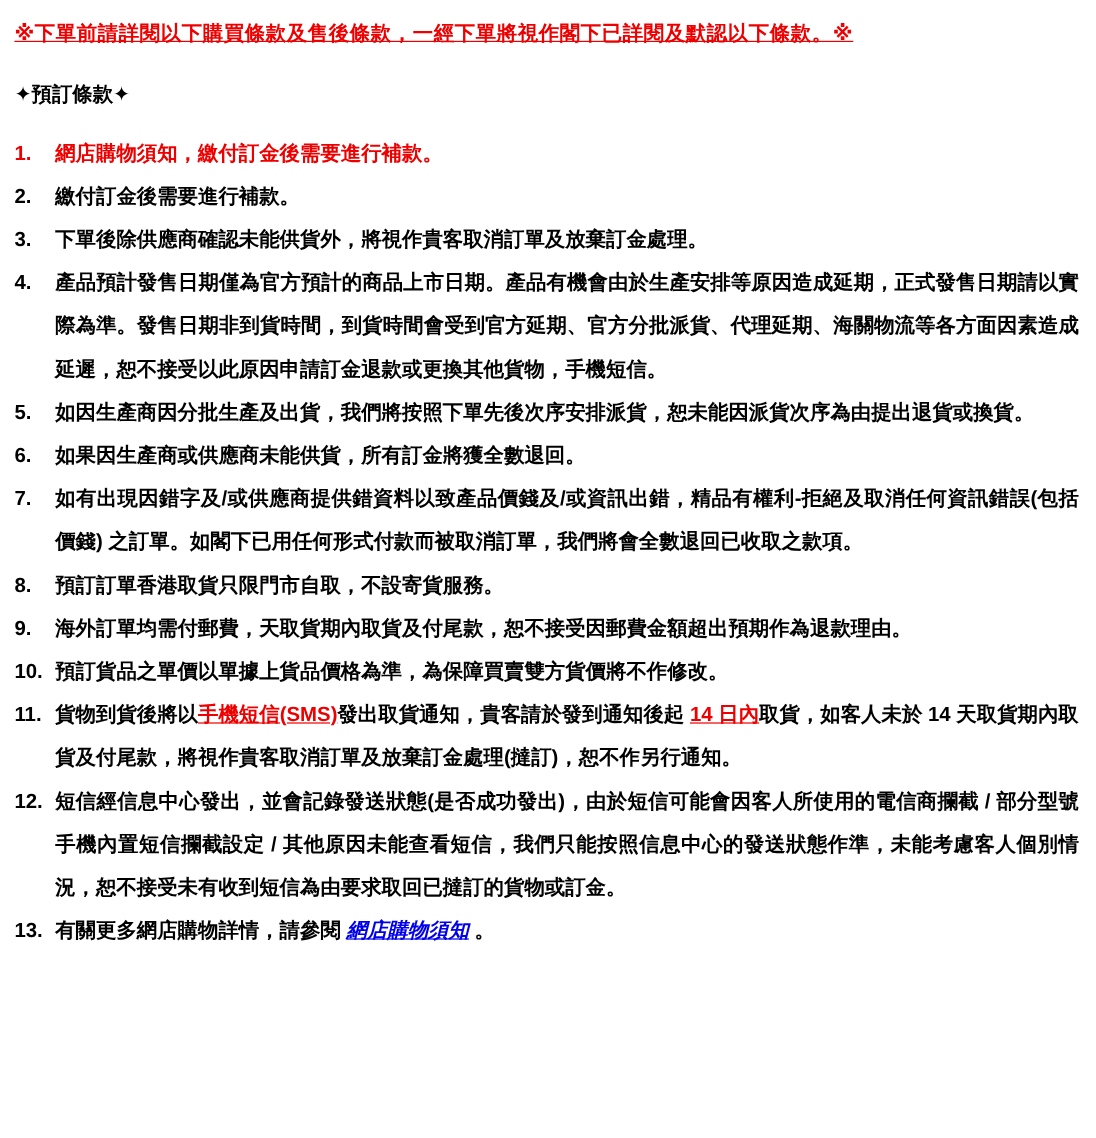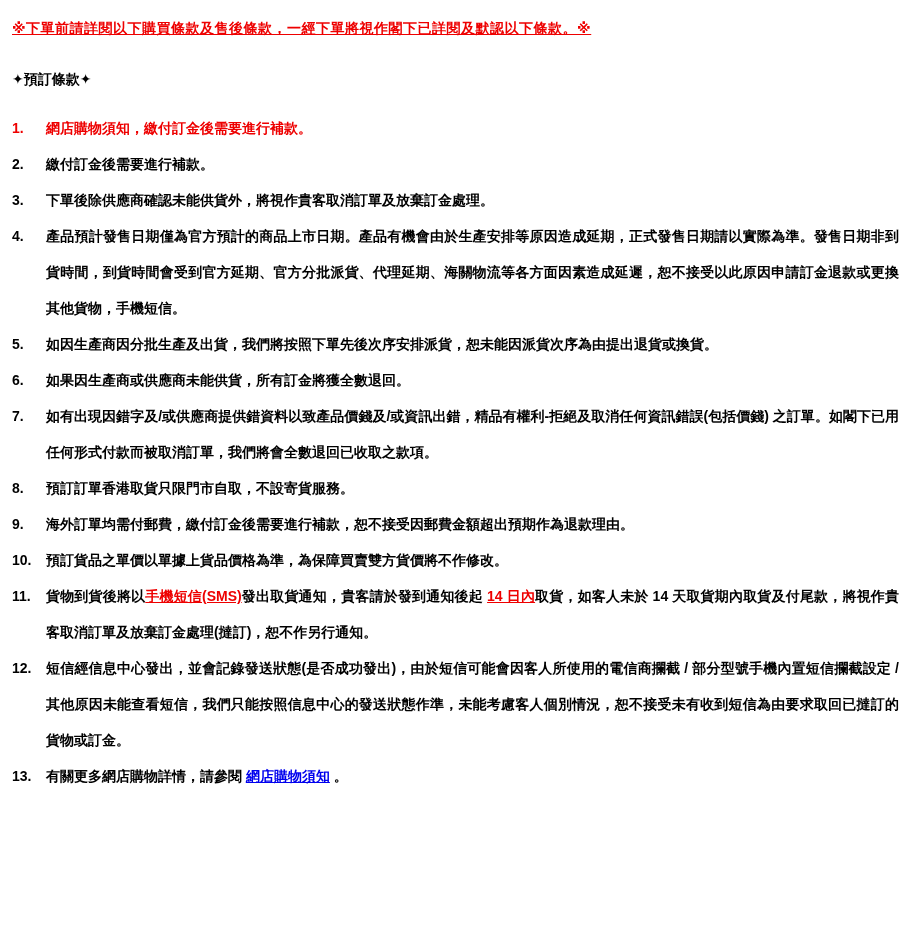--- a/index.html
+++ b/index.html
@@ -4,21 +4,21 @@
 <style>
   * { margin: 0; padding: 0; box-sizing: border-box; }
   html, body { background: #ffffff; }
   body {
     width: 913px;
     font-family: "Liberation Sans", "DejaVu Sans", sans-serif;
     color: var(--text, #000000);
   }
   .doc {
     padding: 10px 14px 14px 12px;
-    font-size: 14px;
+    font-size: 17px;
     font-weight: bold;
     line-height: 36px;
   }
   .notice {
     color: var(--red, #ee0000);
     text-decoration: underline;
     margin-bottom: 15px;
     letter-spacing: 0.5px;
   }
   .section-title {
@@ -39,20 +39,21 @@
   .term .txt { flex: 1; }
   .term.red { color: var(--red, #ee0000); }
   .hl-red {
     color: var(--red, #ee0000);
     text-decoration: underline;
   }
   .link {
     color: var(--link, #0000ee);
     text-decoration: underline;
     cursor: pointer;
+    font-style: italic;
   }
 </style>
 </head>
 <body>
 
 <div class="doc">
 
   <div class="notice">※下單前請詳閱以下購買條款及售後條款，一經下單將視作閣下已詳閱及默認以下條款。※</div>
 
   <div>
@@ -96,21 +97,21 @@
       <span class="txt">如有出現因錯字及/或供應商提供錯資料以致產品價錢及/或資訊出錯，精品有權利-拒絕及取消任何資訊錯誤(包括價錢) 之訂單。如閣下已用任何形式付款而被取消訂單，我們將會全數退回已收取之款項。</span>
     </div>
 
     <div class="term">
       <span class="num">8.</span>
       <span class="txt">預訂訂單香港取貨只限門市自取，不設寄貨服務。</span>
     </div>
 
     <div class="term">
       <span class="num">9.</span>
-      <span class="txt">海外訂單均需付郵費，繳付訂金後需要進行補款，恕不接受因郵費金額超出預期作為退款理由。</span>
+      <span class="txt">海外訂單均需付郵費，天取貨期內取貨及付尾款，恕不接受因郵費金額超出預期作為退款理由。</span>
     </div>
 
     <div class="term">
       <span class="num">10.</span>
       <span class="txt">預訂貨品之單價以單據上貨品價格為準，為保障買賣雙方貨價將不作修改。</span>
     </div>
 
     <div class="term">
       <span class="num">11.</span>
       <span class="txt"><span>貨物到貨後將以</span><span class="hl-red">手機短信(SMS)</span><span>發出取貨通知，貴客請於發到通知後起 </span><span class="hl-red">14 日內</span><span>取貨，如客人未於 14 天取貨期內取貨及付尾款，將視作貴客取消訂單及放棄訂金處理(撻訂)，恕不作另行通知。</span></span>

